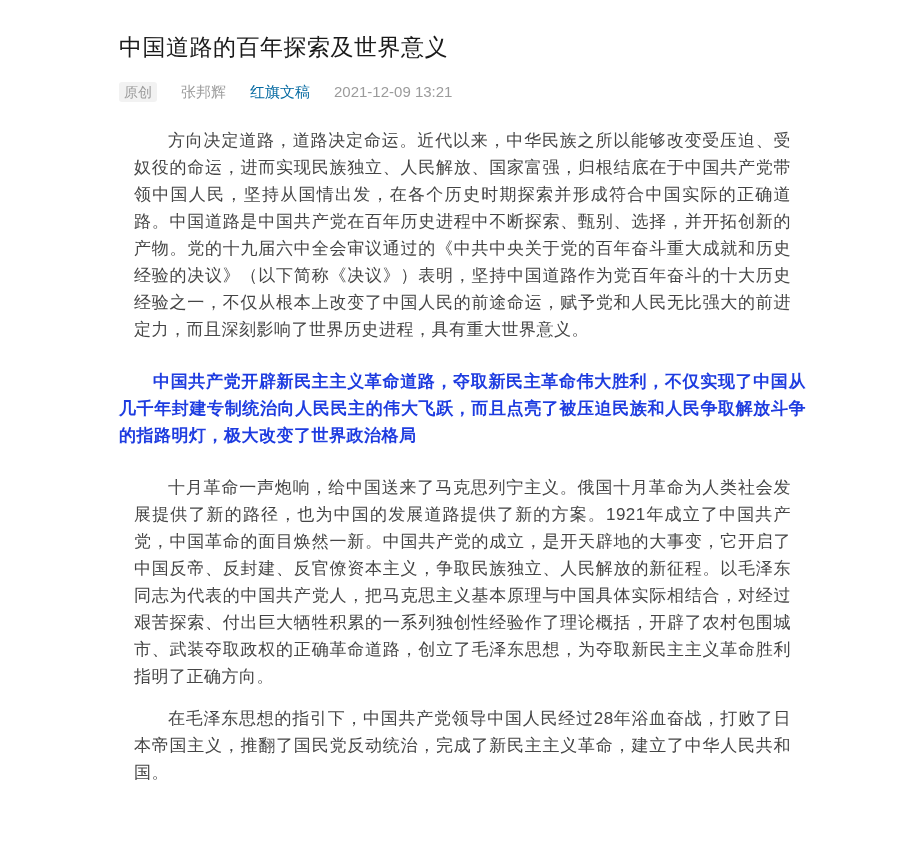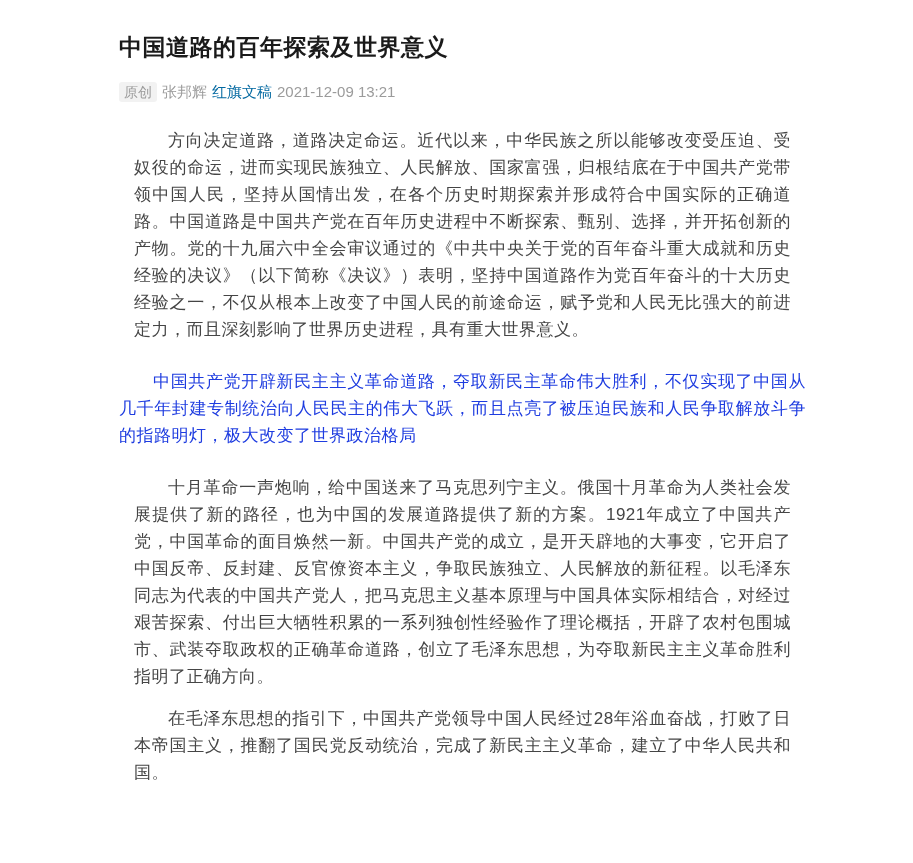--- a/index.html
+++ b/index.html
@@ -12,29 +12,29 @@
   }
   .article {
     width: 687px;
     margin-left: 119px;
     padding-top: 32px;
   }
   .title {
     margin: 0;
     font-size: 23px;
     line-height: 30px;
-    font-weight: 700;
+    font-weight: 400;
     color: #1a1a1a;
     letter-spacing: 0.5px;
   }
   .meta {
     margin-top: 19px;
     display: flex;
     align-items: center;
-    gap: 5px;
+    gap: 24px;
     font-size: 15px;
     line-height: 21px;
     color: #9b9b9b;
     white-space: nowrap;
   }
   .badge-original {
     background: #f2f2f2;
     color: #9b9b9b;
     font-size: 14px;
     line-height: 18px;
@@ -54,21 +54,21 @@
     color: #454545;
     text-align: justify;
   }
   .content p {
     margin: 15px;
     text-indent: 2em;
   }
   p.highlight {
     margin: 25px 0;
     color: #1e3ce0;
-    font-weight: 400;
+    font-weight: 700;
   }
 </style>
 </head>
 <body>
 
 <div class="article">
 
   <h1 class="title">中国道路的百年探索及世界意义</h1>
 
   <div class="meta">

